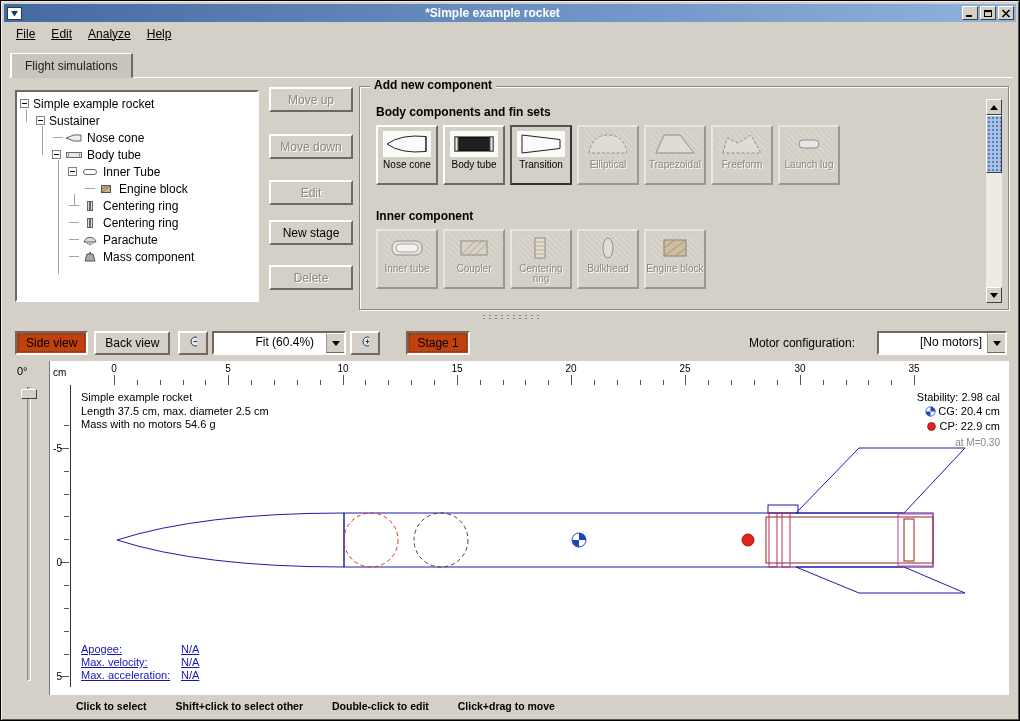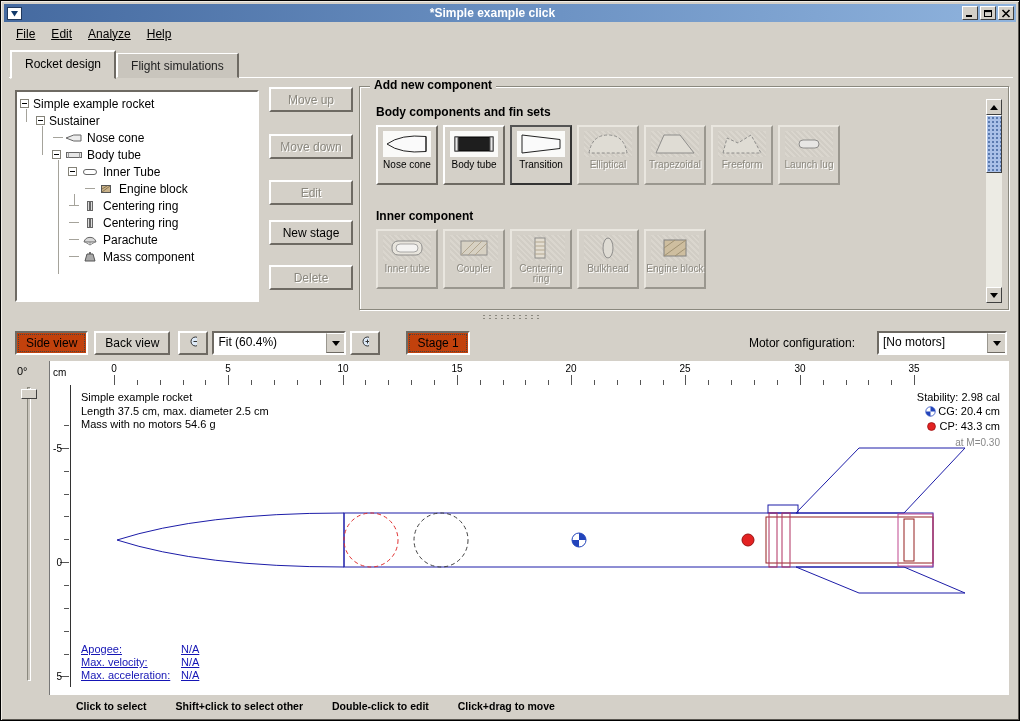--- a/index.html
+++ b/index.html
@@ -64,21 +64,21 @@
   .sb-thumb{position:absolute;left:0;top:16px;width:16px;height:58px;box-sizing:border-box;border:1px solid;border-color:#fff #404040 #404040 #fff;
             background-color:#a9c0e8;background-image:radial-gradient(#5a7ab0 1px,transparent 1px);background-size:4px 4px;}
   
   .splitter{position:absolute;left:480px;top:313px;width:60px;height:5px;
             background-image:radial-gradient(#8a887e 1px,transparent 1px);background-size:6px 3px;}
   
   .toolbar{position:absolute;left:0;top:324px;width:1020px;height:36px;display:flex;align-items:center;padding:0 14px;box-sizing:border-box;}
   .toolbar .btn{height:24px;line-height:20px;padding:0 9px;}
   .iconbtn{width:30px;height:24px;display:flex;align-items:center;justify-content:center;padding:0;}
   .combo{display:flex;align-items:stretch;height:24px;box-sizing:border-box;background:#fff;
-         border:2px solid;border-color:#6e6a63 #fff #fff #6e6a63;}
+         border:2px solid;border-color:#6e6a63 #fff #fff #6e6a63;padding-left:37px;}
   .combo .combo-value{flex:1;padding:2px 4px;white-space:nowrap;overflow:hidden;}
   .combo .combo-arrow{width:17px;background:#d4d0c8;border-left:1px solid #9a978f;display:flex;align-items:center;justify-content:center;
                       border-top:1px solid #fff;border-bottom:1px solid #6e6a63;}
   .focusdots{outline:1px dotted #444;outline-offset:-4px;}
   
   .slider-col{position:absolute;left:8px;top:360px;width:40px;height:334px;}
   .rot-label{position:absolute;left:8px;top:4px;font-size:11px;}
   .slider-track{position:absolute;left:18px;top:26px;width:4px;height:294px;box-sizing:border-box;
                 border:1px solid;border-color:#8a887e #fff #fff #8a887e;background:#c8c4bc;}
   .slider-handle{position:absolute;left:12px;top:28px;width:16px;height:10px;background:#d4d0c8;
@@ -112,21 +112,21 @@
 
 <div class="window">
 
   <div class="titlebar">
     <span class="appicon">
       <svg width="15" height="13">
           <rect x="0.5" y="0.5" width="14" height="12" fill="#fff" stroke="#223a5e"></rect>
           <path d="M4 4 H11 L7.5 9.5 Z" fill="#123a6b"></path>
         </svg>
     </span>
-    <span class="title">*Simple example click</span>
+    <span class="title">*Simple example rocket</span>
     <span class="winbtn">
       <svg width="10" height="9">
           <rect x="1" y="6" width="6" height="2" fill="#000"></rect>
         </svg>
     </span>
     <span class="winbtn">
       <svg width="10" height="9">
           <rect x="1.5" y="1.5" width="7" height="6" fill="none" stroke="#000"></rect>
           <rect x="1.5" y="1.5" width="7" height="1.6" fill="#000"></rect>
         </svg>
@@ -139,21 +139,20 @@
   </div>
 
   <div class="menubar">
     <span class="menu-item">File</span>
     <span class="menu-item">Edit</span>
     <span class="menu-item">Analyze</span>
     <span class="menu-item">Help</span>
   </div>
 
   <div class="tabstrip">
-    <span class="tab active">Rocket design</span>
     <span class="tab inactive">Flight simulations</span>
   </div>
 
   <div class="top-panel">
 
     <div class="tree-panel">
       <div class="tguide" style="left:9px;top:17px;height:13px;"></div>
       <div class="tguide" style="left:25px;top:34px;height:29px;"></div>
       <div class="tguide" style="left:41px;top:68px;height:114px;"></div>
       <div class="tguide" style="left:57px;top:102px;height:12px;"></div>
@@ -512,21 +511,21 @@
 
       <div class="stability-block">
         <div>Stability: 2.98 cal</div>
         <div><span class="sym"><svg width="11" height="11" viewBox="0 0 14 14">
                 <circle cx="7" cy="7" r="6" fill="#fff" stroke="#2244bb"></circle>
                 <path d="M7 1 A6 6 0 0 1 13 7 L7 7 Z" fill="#2244bb"></path>
                 <path d="M7 13 A6 6 0 0 1 1 7 L7 7 Z" fill="#2244bb"></path>
               </svg></span><span>CG: 20.4 cm</span></div>
         <div><span class="sym"><svg width="11" height="11" viewBox="0 0 14 14">
                 <circle cx="7" cy="7" r="5" fill="#e32222" stroke="#991111"></circle>
-              </svg></span><span>CP: 43.3 cm</span></div>
+              </svg></span><span>CP: 22.9 cm</span></div>
         <div class="mach">at M=0.30</div>
       </div>
 
       <div class="flight-block">
         <div class="flight-row">
             <span class="fl">Apogee:</span>
             <span>N/A</span>
           </div>
         <div class="flight-row">
             <span class="fl">Max. velocity:</span>

